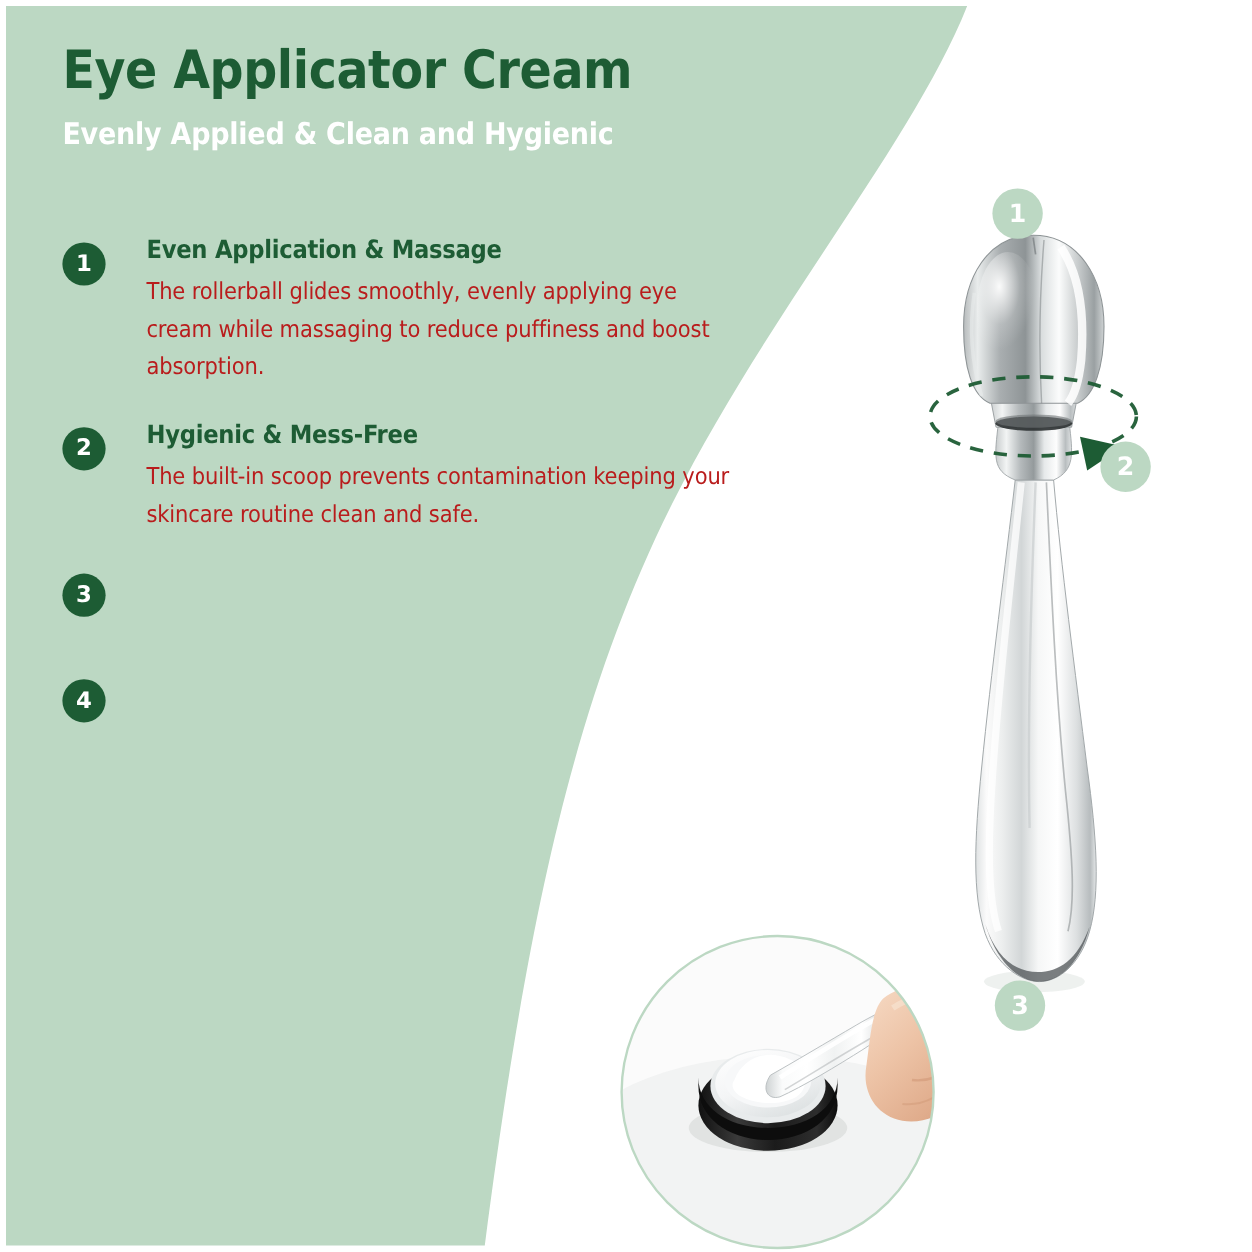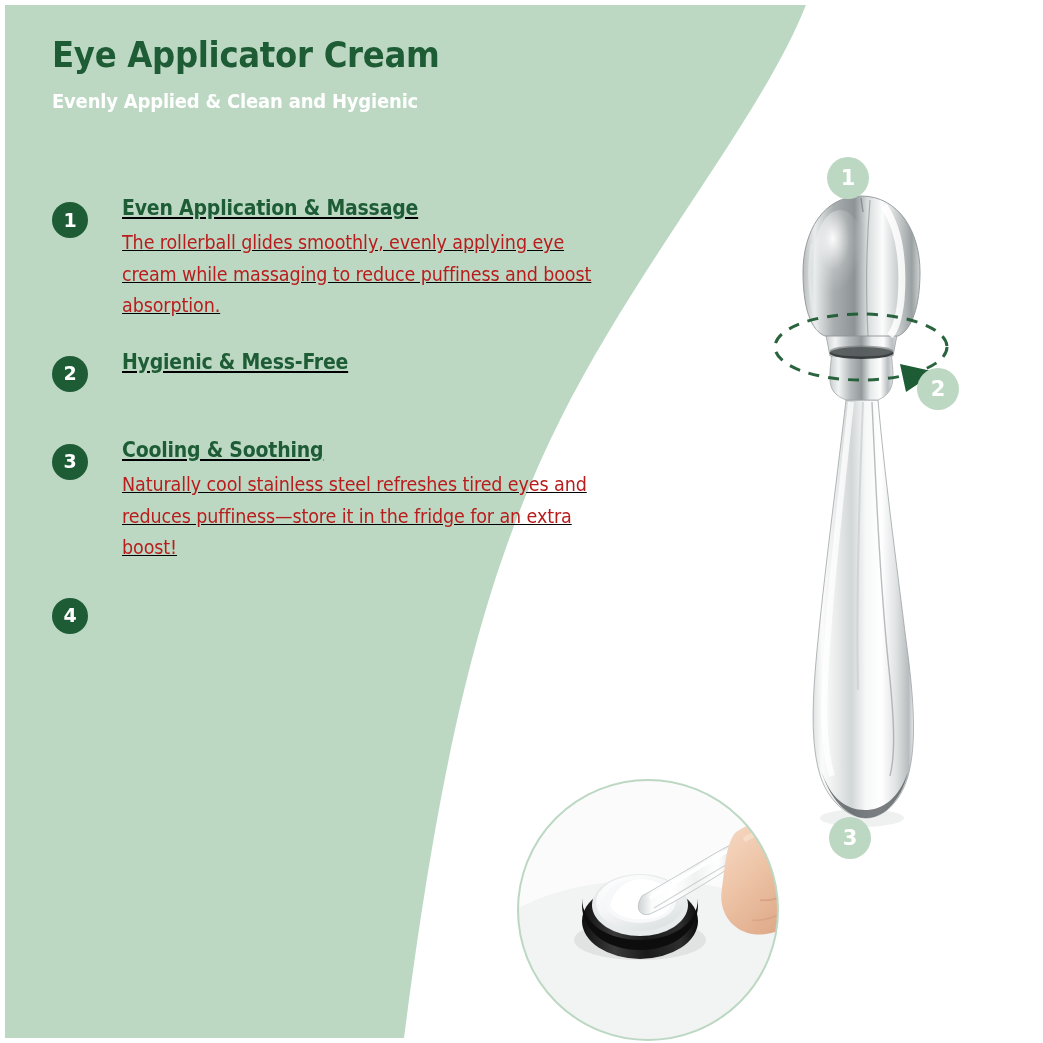--- a/index.html
+++ b/index.html
@@ -30,30 +30,30 @@
   }
 
   
   .header {
     position: absolute;
     left: 52px;
     top: 36px;
     width: 640px;
   }
   .main-title {
-    font-size: 36px;
+    font-size: 44px;
     font-weight: bold;
     color: #1d5c34;
     letter-spacing: -0.3px;
     margin: 0;
     line-height: 1.05;
     font-family: "DejaVu Sans Condensed", "Liberation Sans Narrow", "DejaVu Sans", sans-serif;
   }
   .sub-title {
-    font-size: 20px;
+    font-size: 25px;
     font-weight: bold;
     color: #ffffff;
     margin: 16px 0 0 0;
     line-height: 1.1;
     letter-spacing: -0.2px;
     font-family: "DejaVu Sans Condensed", "Liberation Sans Narrow", "DejaVu Sans", sans-serif;
   }
 
   
   .feature-list {
@@ -78,21 +78,20 @@
     color: #ffffff;
     font-size: 19px;
     font-weight: bold;
     display: flex;
     align-items: center;
     justify-content: center;
     line-height: 1;
   }
   .feature-body {
     margin-left: 70px;
-    text-decoration: underline;
   }
   .feature-heading {
     font-size: 21px;
     font-weight: bold;
     color: #1d5c34;
     margin: 0 0 6px 0;
     line-height: 1.2;
     letter-spacing: -0.2px;
     font-family: "DejaVu Sans Condensed", "Liberation Sans Narrow", "DejaVu Sans", sans-serif;
   }
@@ -157,29 +156,26 @@
       <div class="feature-body">
         <h3 class="feature-heading">Even Application &amp; Massage</h3>
         <p class="feature-desc">The rollerball glides smoothly, evenly applying eye cream while massaging to reduce puffiness and boost absorption.</p>
       </div>
     </div>
 
     <div class="feature-item">
       <div class="feature-badge">2</div>
       <div class="feature-body">
         <h3 class="feature-heading">Hygienic &amp; Mess-Free</h3>
+        <p class="feature-desc">The built-in scoop prevents contamination keeping your skincare routine clean and safe.</p>
       </div>
     </div>
 
     <div class="feature-item">
       <div class="feature-badge">3</div>
-      <div class="feature-body">
-        <h3 class="feature-heading">Cooling &amp; Soothing</h3>
-        <p class="feature-desc">Naturally cool stainless steel refreshes tired eyes and reduces puffiness—store it in the fridge for an extra boost!</p>
-      </div>
     </div>
 
     <div class="feature-item">
       <div class="feature-badge">4</div>
       <div class="feature-body">
       </div>
     </div>
 
   </div>
 

